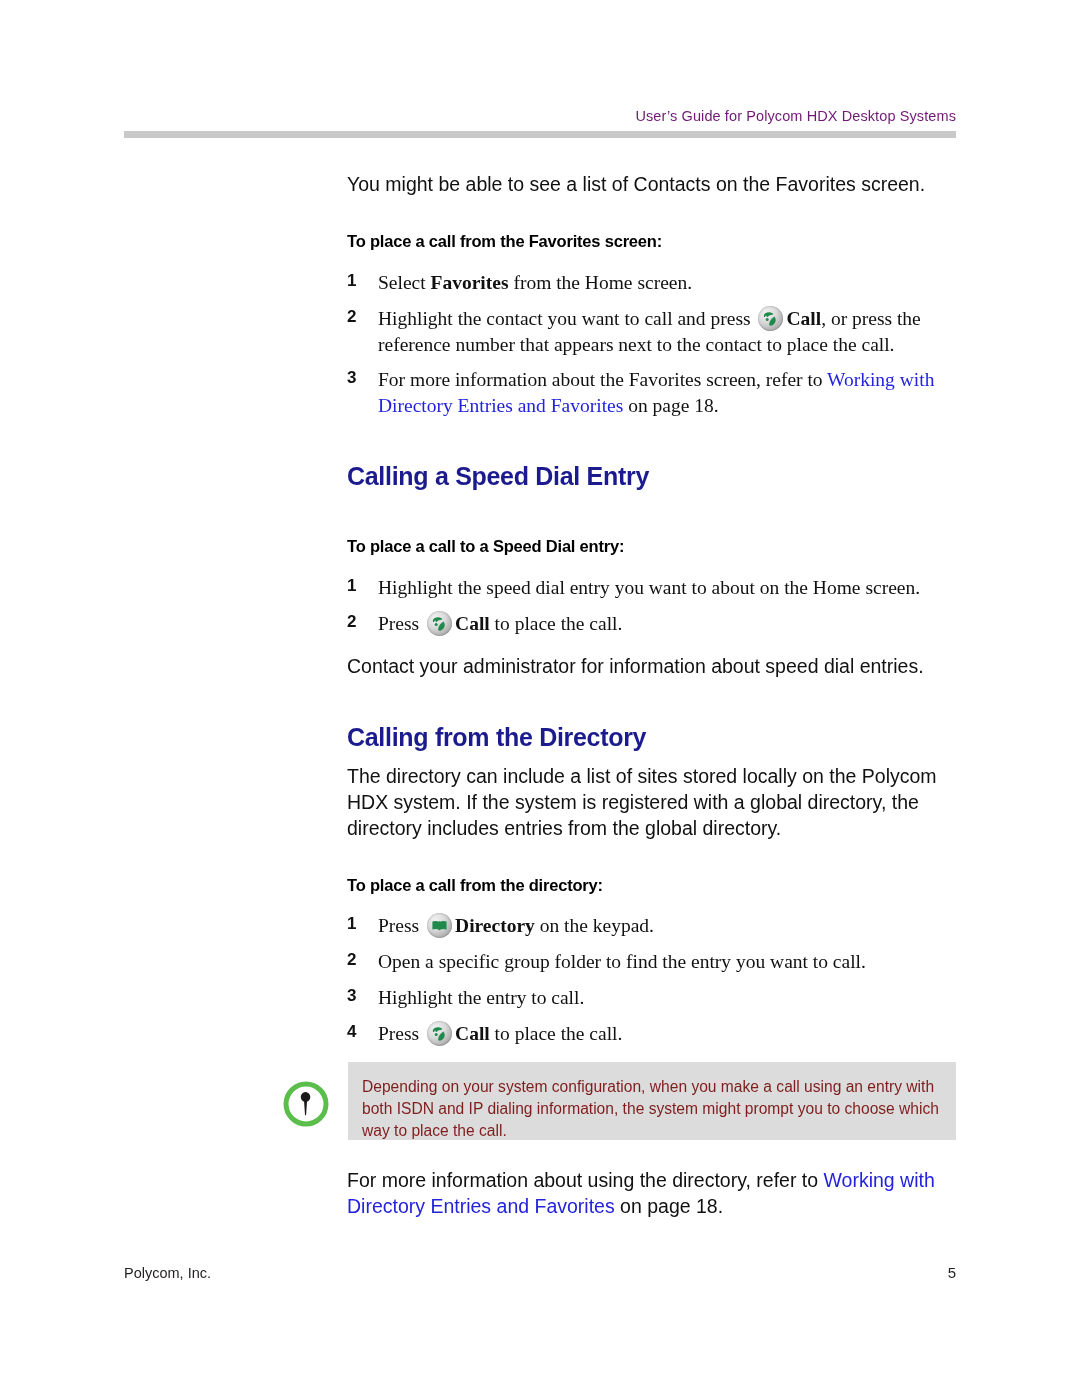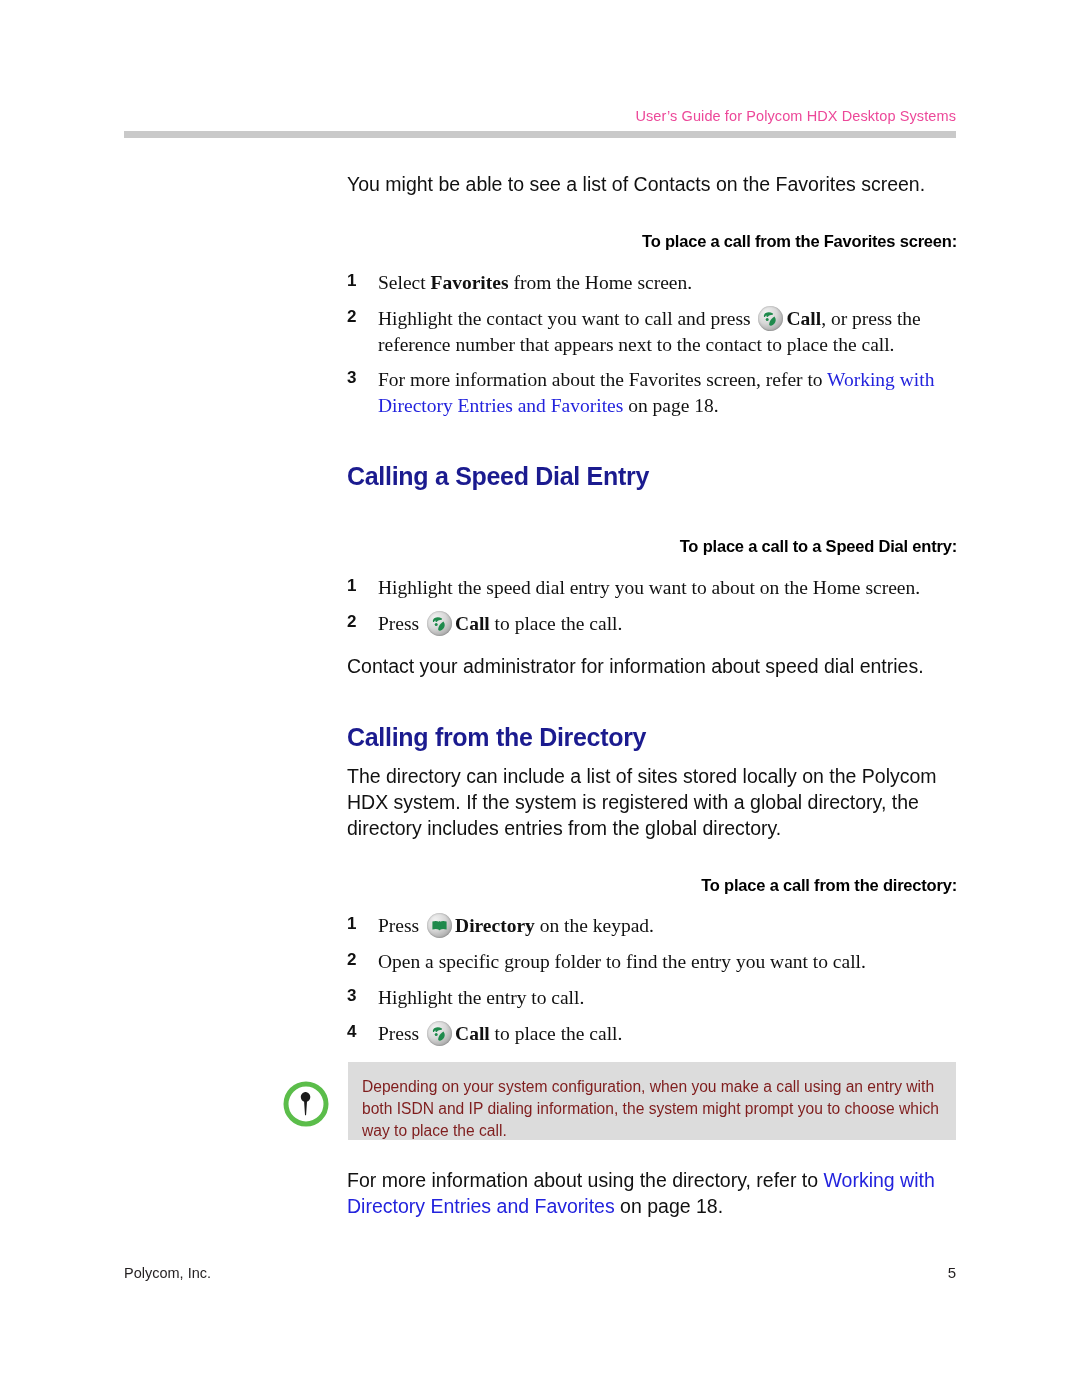--- a/index.html
+++ b/index.html
@@ -26,21 +26,21 @@
   
   .running-header {
     position: absolute;
     left: 124px;
     top: 108px;
     width: 832px;
     text-align: right;
     font-family: "Liberation Sans", sans-serif;
     font-size: 14.5px;
     letter-spacing: 0.1px;
-    color: #ec4899;
+    color: #701a75;
   }
   .header-rule {
     position: absolute;
     left: 124px;
     top: 131px;
     width: 832px;
     height: 7px;
     background: #c9c9c9;
   }
 
@@ -64,21 +64,20 @@
   }
 
   h2.sub-heading {
     font-family: "Liberation Sans", sans-serif;
     font-size: 16.5px;
     font-weight: bold;
     color: #000000;
     margin: 0;
     letter-spacing: -0.2px;
     line-height: 1.2;
-    text-align: right;
   }
 
   
   p.body-text {
     font-family: Liberation Sans, sans-serif;
     font-size: 19.5px;
     line-height: 1.33;
     margin: 0;
     color: #111111;
   }

